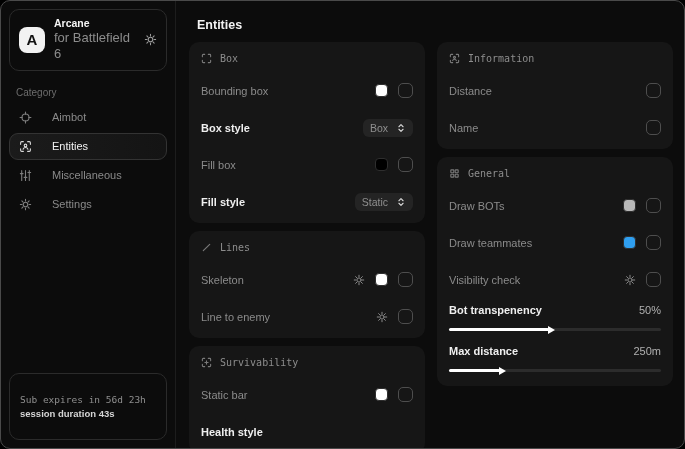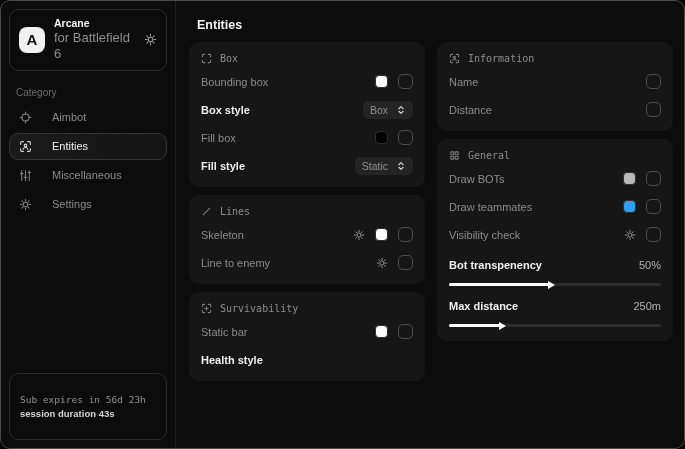--- a/index.html
+++ b/index.html
@@ -58,21 +58,21 @@
   .col { width:236px; display:flex; flex-direction:column; gap:8px; }
   .card { background:#161616; border-radius:10px; padding:11px 12px; }
   .card-header {
     display:flex; align-items:center; gap:8px;
     font-family:"DejaVu Sans Mono",monospace;
     font-size:10px; color:#8d8d8d; margin-bottom:4px;
   }
   .card-header .ch-icon { display:flex; color:#7a7a7a; }
   .row {
     display:flex; align-items:center; justify-content:space-between;
-    min-height:21px; margin-top:7px;
+    min-height:21px; margin-top:16px;
   }
   .row-label { font-size:11px; color:#8b8b8b; }
   .row-label.em { color:#efefef; font-weight:700; }
   .controls { display:flex; align-items:center; gap:10px; }
   .swatch {
     width:13px; height:13px; border-radius:4px;
     border:1px solid #2e2e2e; cursor:pointer;
   }
   .checkbox {
     width:15px; height:15px; border:1.5px solid #4e4e4e;
@@ -287,27 +287,27 @@
             <span class="ch-icon">
               <svg width="11" height="11" viewBox="0 0 24 24" fill="none" stroke="currentColor" stroke-width="2.4" stroke-linecap="round" stroke-linejoin="round">
                 <path d="M3 8V5a2 2 0 0 1 2-2h3M16 3h3a2 2 0 0 1 2 2v3M21 16v3a2 2 0 0 1-2 2h-3M8 21H5a2 2 0 0 1-2-2v-3"></path>
                 <circle cx="12" cy="9.5" r="2.2"></circle>
                   <path d="M8 16.5c.7-1.9 2.2-2.9 4-2.9s3.3 1 4 2.9"></path>
               </svg>
             </span>
             <span>Information</span>
           </div>
           <div class="row">
+            <span class="row-label">Distance</span>
+            <span class="controls">
+                <span class="checkbox"></span>
+              </span>
+          </div>
+          <div class="row">
             <span class="row-label">Name</span>
-            <span class="controls">
-                <span class="checkbox"></span>
-              </span>
-          </div>
-          <div class="row">
-            <span class="row-label">Distance</span>
             <span class="controls">
                 <span class="checkbox"></span>
               </span>
           </div>
         </div>
 
         <div class="card">
           <div class="card-header">
             <span class="ch-icon">
               <svg width="11" height="11" viewBox="0 0 24 24" fill="none" stroke="currentColor" stroke-width="2.4" stroke-linecap="round" stroke-linejoin="round">

